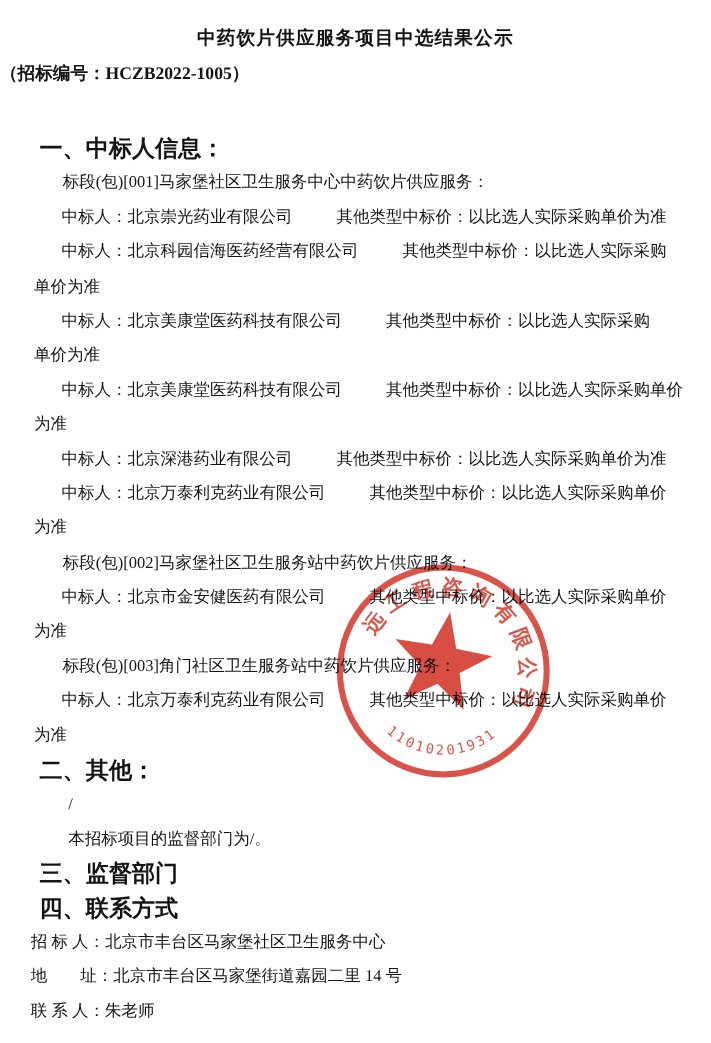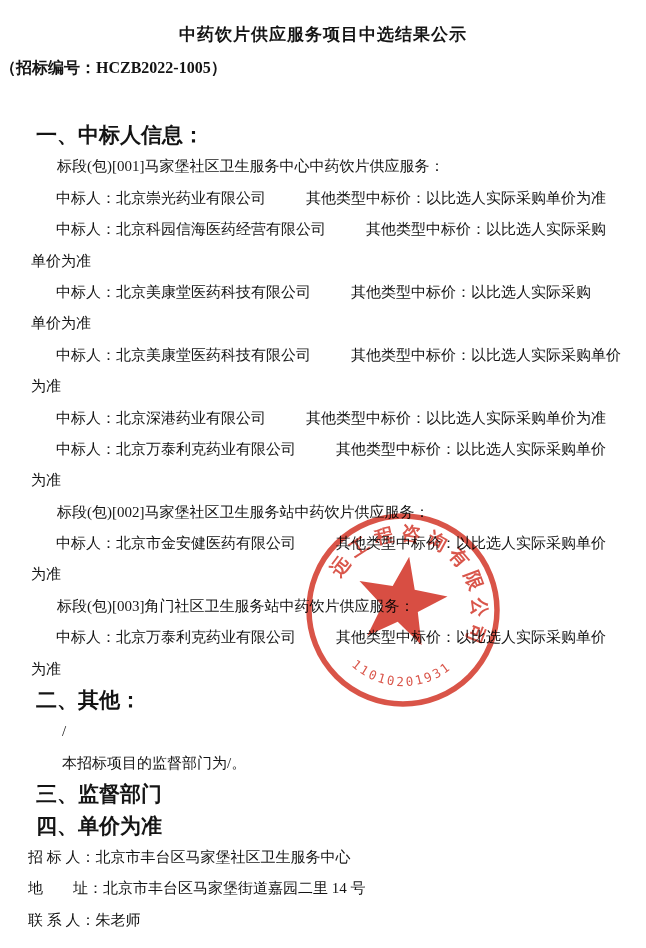--- a/index.html
+++ b/index.html
@@ -72,21 +72,21 @@
   <div class="line l-lot">标段(包)[003]角门社区卫生服务站中药饮片供应服务：</div>
   <div class="line l-winner"><span>中标人：北京万泰利克药业有限公司</span><span class="gap"></span><span>其他类型中标价：以比选人实际采购单价</span></div>
   <div class="line l-continuation">为准</div>
 
   <div class="line l-heading">二、其他：</div>
   <div class="line l-value">/</div>
 
   <div class="line l-body">本招标项目的监督部门为/。</div>
   <div class="line l-heading">三、监督部门</div>
 
-  <div class="line l-heading">四、单价为准</div>
+  <div class="line l-heading">四、联系方式</div>
   <div class="line l-contact">招 标 人：北京市丰台区马家堡社区卫生服务中心</div>
   <div class="line l-contact">地　　址：北京市丰台区马家堡街道嘉园二里 14 号</div>
   <div class="line l-contact">联 系 人：朱老师</div>
 
   <div class="seal">
     <svg width="200" height="200" viewBox="0 0 200 200">
       <defs>
         <path id="arcTop" d="M36.6,70.4 A70,70 0 1 1 157.3,140.2" fill="none"></path>
         <path id="arcBot" d="M37.7,143.6 A76,76 0 0 0 162.3,143.6" fill="none"></path>
       </defs>

